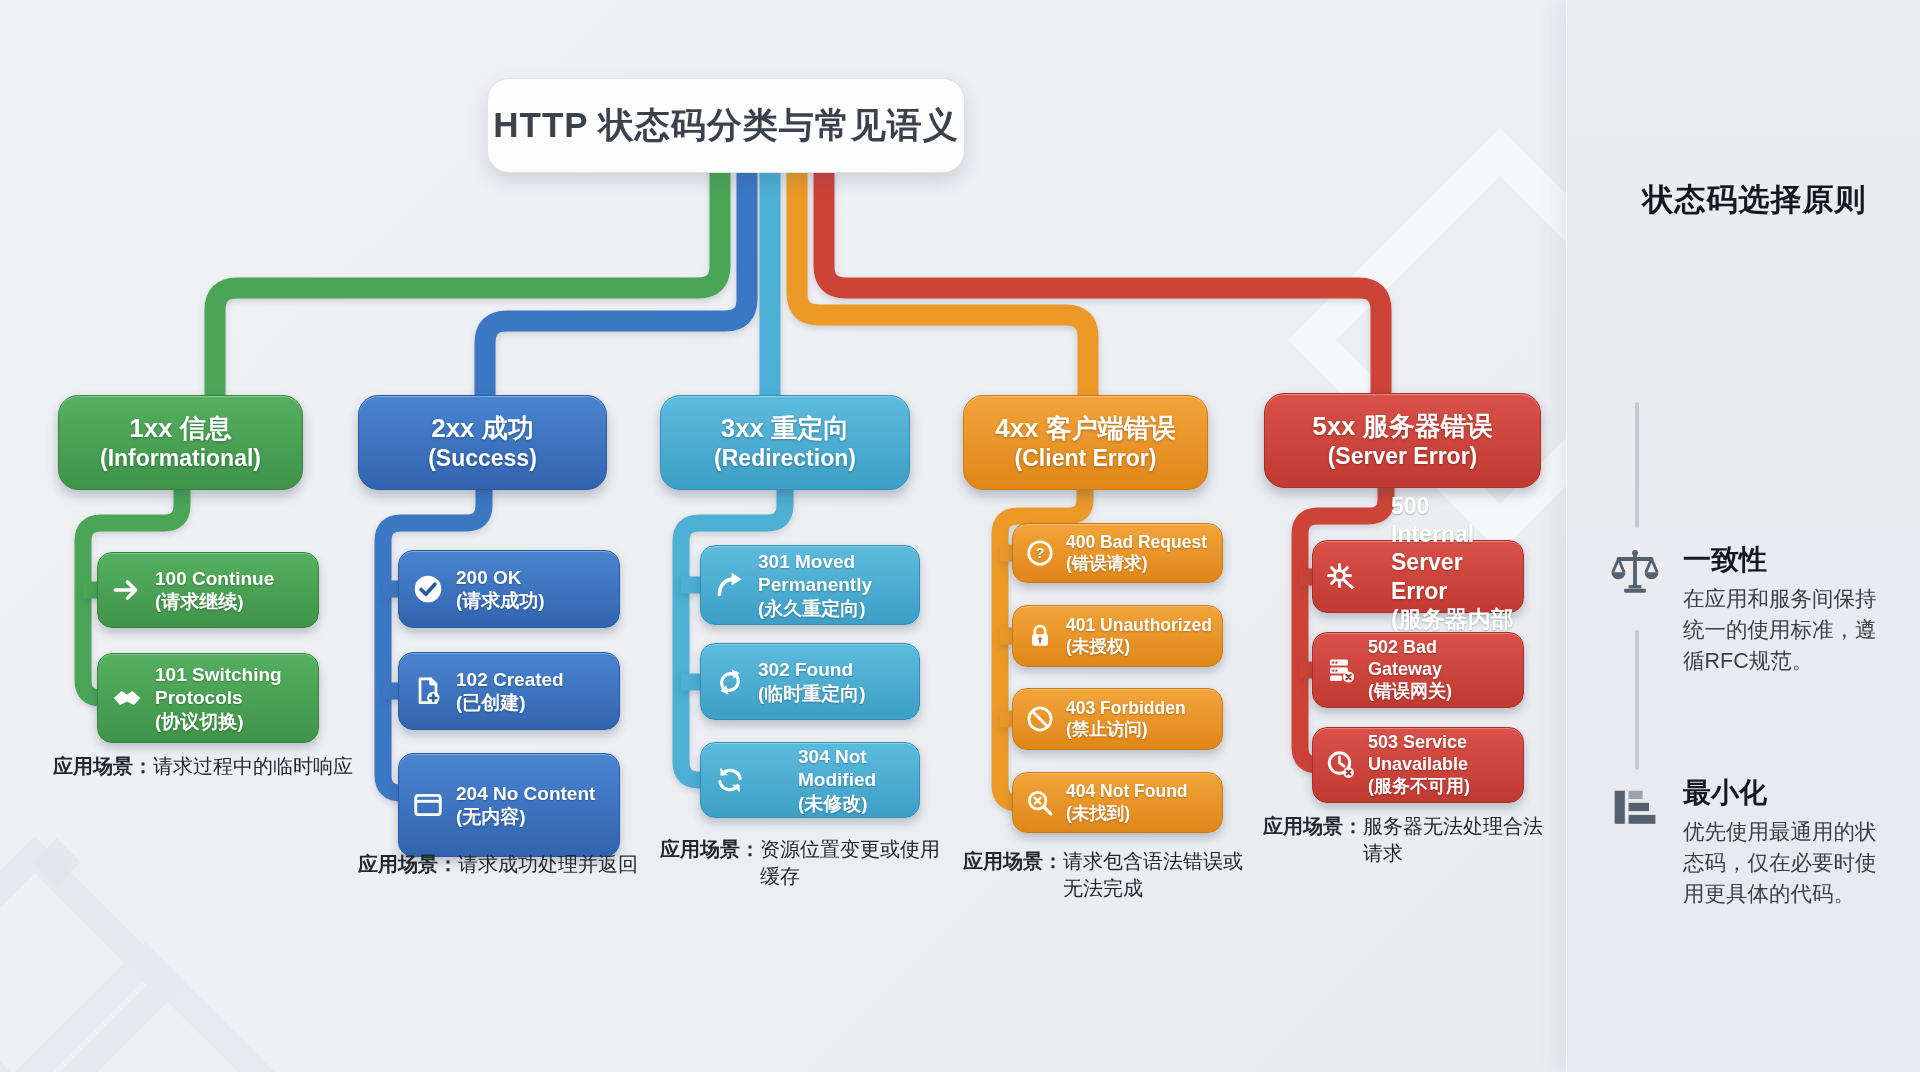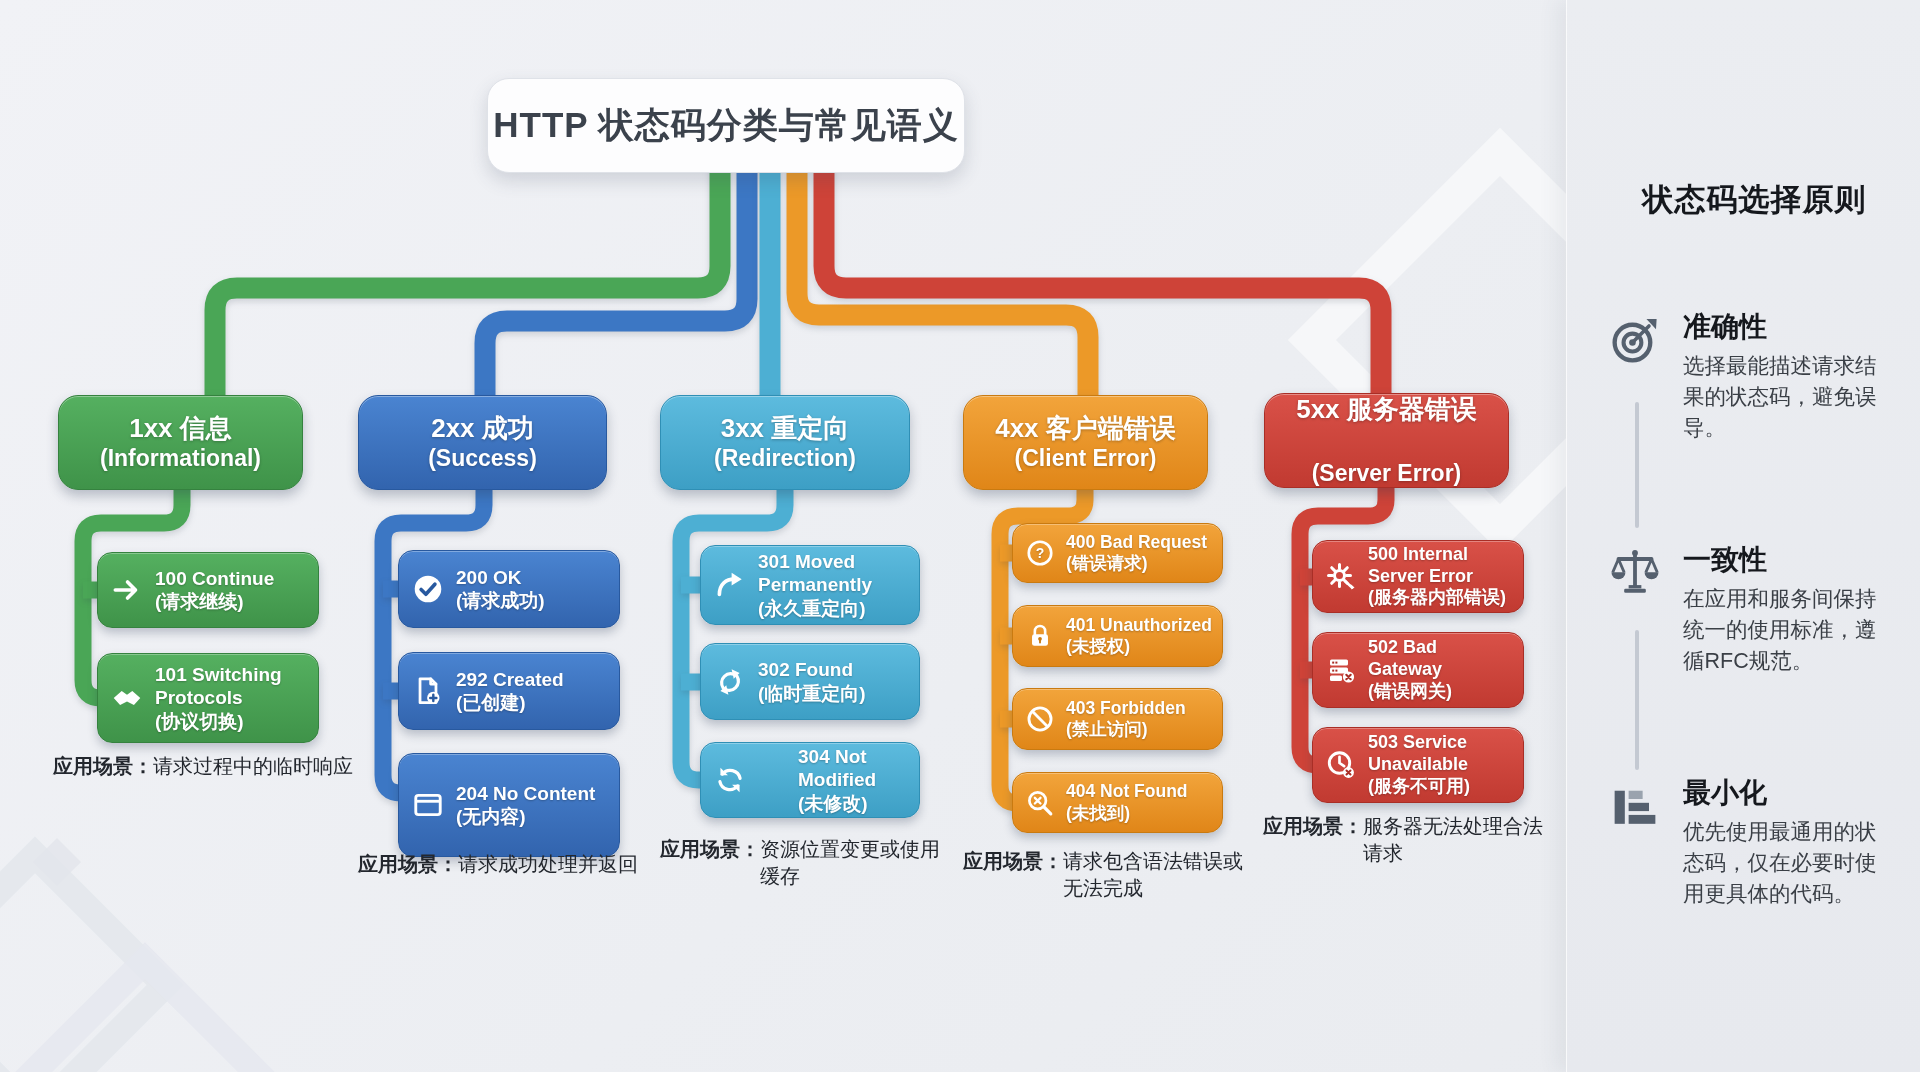--- a/index.html
+++ b/index.html
@@ -131,21 +131,21 @@
         <div class="status-item" style="left: 398px; top: 652px; width: 222px; height: 78px; font-size: 19px; background: linear-gradient(rgb(74, 132, 209), rgb(50, 100, 174)); border-color: rgb(40, 89, 159);">
           <span class="si-icon" style="width:34px;height:34px">
             <svg viewBox="0 0 32 32">
               <path d="M8.5 4.5h10l5 5V27h-15z" stroke="#fff" fill="none" stroke-linecap="round" stroke-linejoin="round" stroke-width="2.6"></path>
               <path d="M18.5 4.5v5h5" stroke="#fff" fill="none" stroke-linecap="round" stroke-linejoin="round" stroke-width="2.6"></path>
               <circle cx="21" cy="22.5" r="5.8" fill="#fff"></circle>
               <path d="M21 19.6v5.8M18.1 22.5h5.8" stroke="#28599F" stroke-width="2.3" fill="none" stroke-linecap="round"></path>
             </svg>
           </span>
           <span class="si-text">
-            <div>292 Created</div>
+            <div>102 Created</div>
             <div>(已创建)</div>
           </span>
         </div>
         <div class="status-item" style="left: 398px; top: 753px; width: 222px; height: 104px; font-size: 19px; background: linear-gradient(rgb(74, 132, 209), rgb(50, 100, 174)); border-color: rgb(40, 89, 159);">
           <span class="si-icon" style="width:34px;height:34px">
             <svg viewBox="0 0 32 32">
               <rect x="4.5" y="7" width="23" height="18" rx="2.5" stroke="#fff" fill="none" stroke-linecap="round" stroke-linejoin="round" stroke-width="2.7"></rect>
               <path d="M4.5 12.5h23" stroke="#fff" stroke-width="2.7"></path>
             </svg>
           </span>
@@ -264,25 +264,25 @@
             <div>404 Not Found</div>
             <div>(未找到)</div>
           </span>
         </div>
         <div class="caption" style="left: 963px; top: 848px; width: 292px;">
           <b>应用场景：</b>
           <span>请求包含语法错误或无法完成</span>
         </div>
       </div>
       <div>
-        <div class="cat-header" style="left: 1264px; top: 393px; width: 245px; height: 95px; background: linear-gradient(rgb(217, 81, 72), rgb(193, 58, 49)); border-color: rgb(169, 46, 38); justify-content: space-between;">
+        <div class="cat-header" style="left: 1264px; top: 393px; width: 277px; height: 95px; background: linear-gradient(rgb(217, 81, 72), rgb(193, 58, 49)); border-color: rgb(169, 46, 38);">
           <div class="h-zh">5xx 服务器错误</div>
           <div class="h-en">(Server Error)</div>
         </div>
-        <div class="status-item" style="left: 1312px; top: 540px; width: 212px; height: 73px; font-size: 18px; background: linear-gradient(rgb(217, 81, 72), rgb(193, 58, 49)); border-color: rgb(169, 46, 38);">
+        <div class="status-item" style="left: 1312px; top: 540px; width: 212px; height: 73px; font-size: 23px; background: linear-gradient(rgb(217, 81, 72), rgb(193, 58, 49)); border-color: rgb(169, 46, 38); gap: 23px;">
           <span class="si-icon" style="width:32px;height:32px">
             <svg viewBox="0 0 32 32">
               <circle cx="14.5" cy="14.5" r="5" stroke="#fff" fill="none" stroke-linecap="round" stroke-linejoin="round" stroke-width="3"></circle>
               <path d="M14.5 3.5v4M14.5 21.5v4M3.5 14.5h4M21.5 14.5h4M6.7 6.7l2.9 2.9M19.4 19.4l2.9 2.9M22.3 6.7l-2.9 2.9M9.6 19.4l-2.9 2.9" stroke="#fff" stroke-width="3" stroke-linecap="round"></path>
               <path d="M20.5 20.5l6.5 6" stroke="#fff" stroke-width="2.6" stroke-linecap="round"></path>
               <path d="M25.5 23l4 3.5-3 2z" fill="#fff"></path>
             </svg>
           </span>
           <span class="si-text">
             <div>500 Internal Server Error</div>
@@ -332,35 +332,20 @@
   <div id="title-box">
     <span>HTTP 状态码分类与常见语义</span>
   </div>
 
   <aside id="sidebar">
     <h2>状态码选择原则</h2>
 
     <div class="vline" style="left:68px;top:402px;height:126px;"></div>
     <div class="vline" style="left:68px;top:630px;height:140px;"></div>
 
-    <div class="p-item" style="left:40px;top:312px;">
-      <div class="p-icon">
-        <svg viewBox="0 0 44 44">
-          <circle cx="20" cy="24" r="14" fill="none" stroke="#55606E" stroke-width="3.4"></circle>
-          <circle cx="20" cy="24" r="7" fill="none" stroke="#55606E" stroke-width="3.2"></circle>
-          <circle cx="20" cy="24" r="2.6" fill="#55606E"></circle>
-          <path d="M20 24L33 11" stroke="#55606E" stroke-width="2.8" stroke-linecap="round"></path>
-          <path d="M31 5.5l8 0-0.5 8z" fill="#55606E"></path>
-        </svg>
-      </div>
-      <div>
-        <div class="p-title">准确性</div>
-        <div class="p-desc">选择最能描述请求结果的状态码，避免误导。</div>
-      </div>
-    </div>
 
     <div class="p-item" style="left:40px;top:778px;">
       <div class="p-icon">
         <svg viewBox="0 0 44 44">
           <rect x="6" y="10" width="8" height="26" fill="#55606E"></rect>
           <rect x="17" y="10" width="11" height="6.5" fill="#9AA3AE"></rect>
           <rect x="17" y="19.5" width="16" height="6.5" fill="#55606E"></rect>
           <rect x="17" y="29" width="21" height="7" fill="#55606E"></rect>
         </svg>
       </div>

